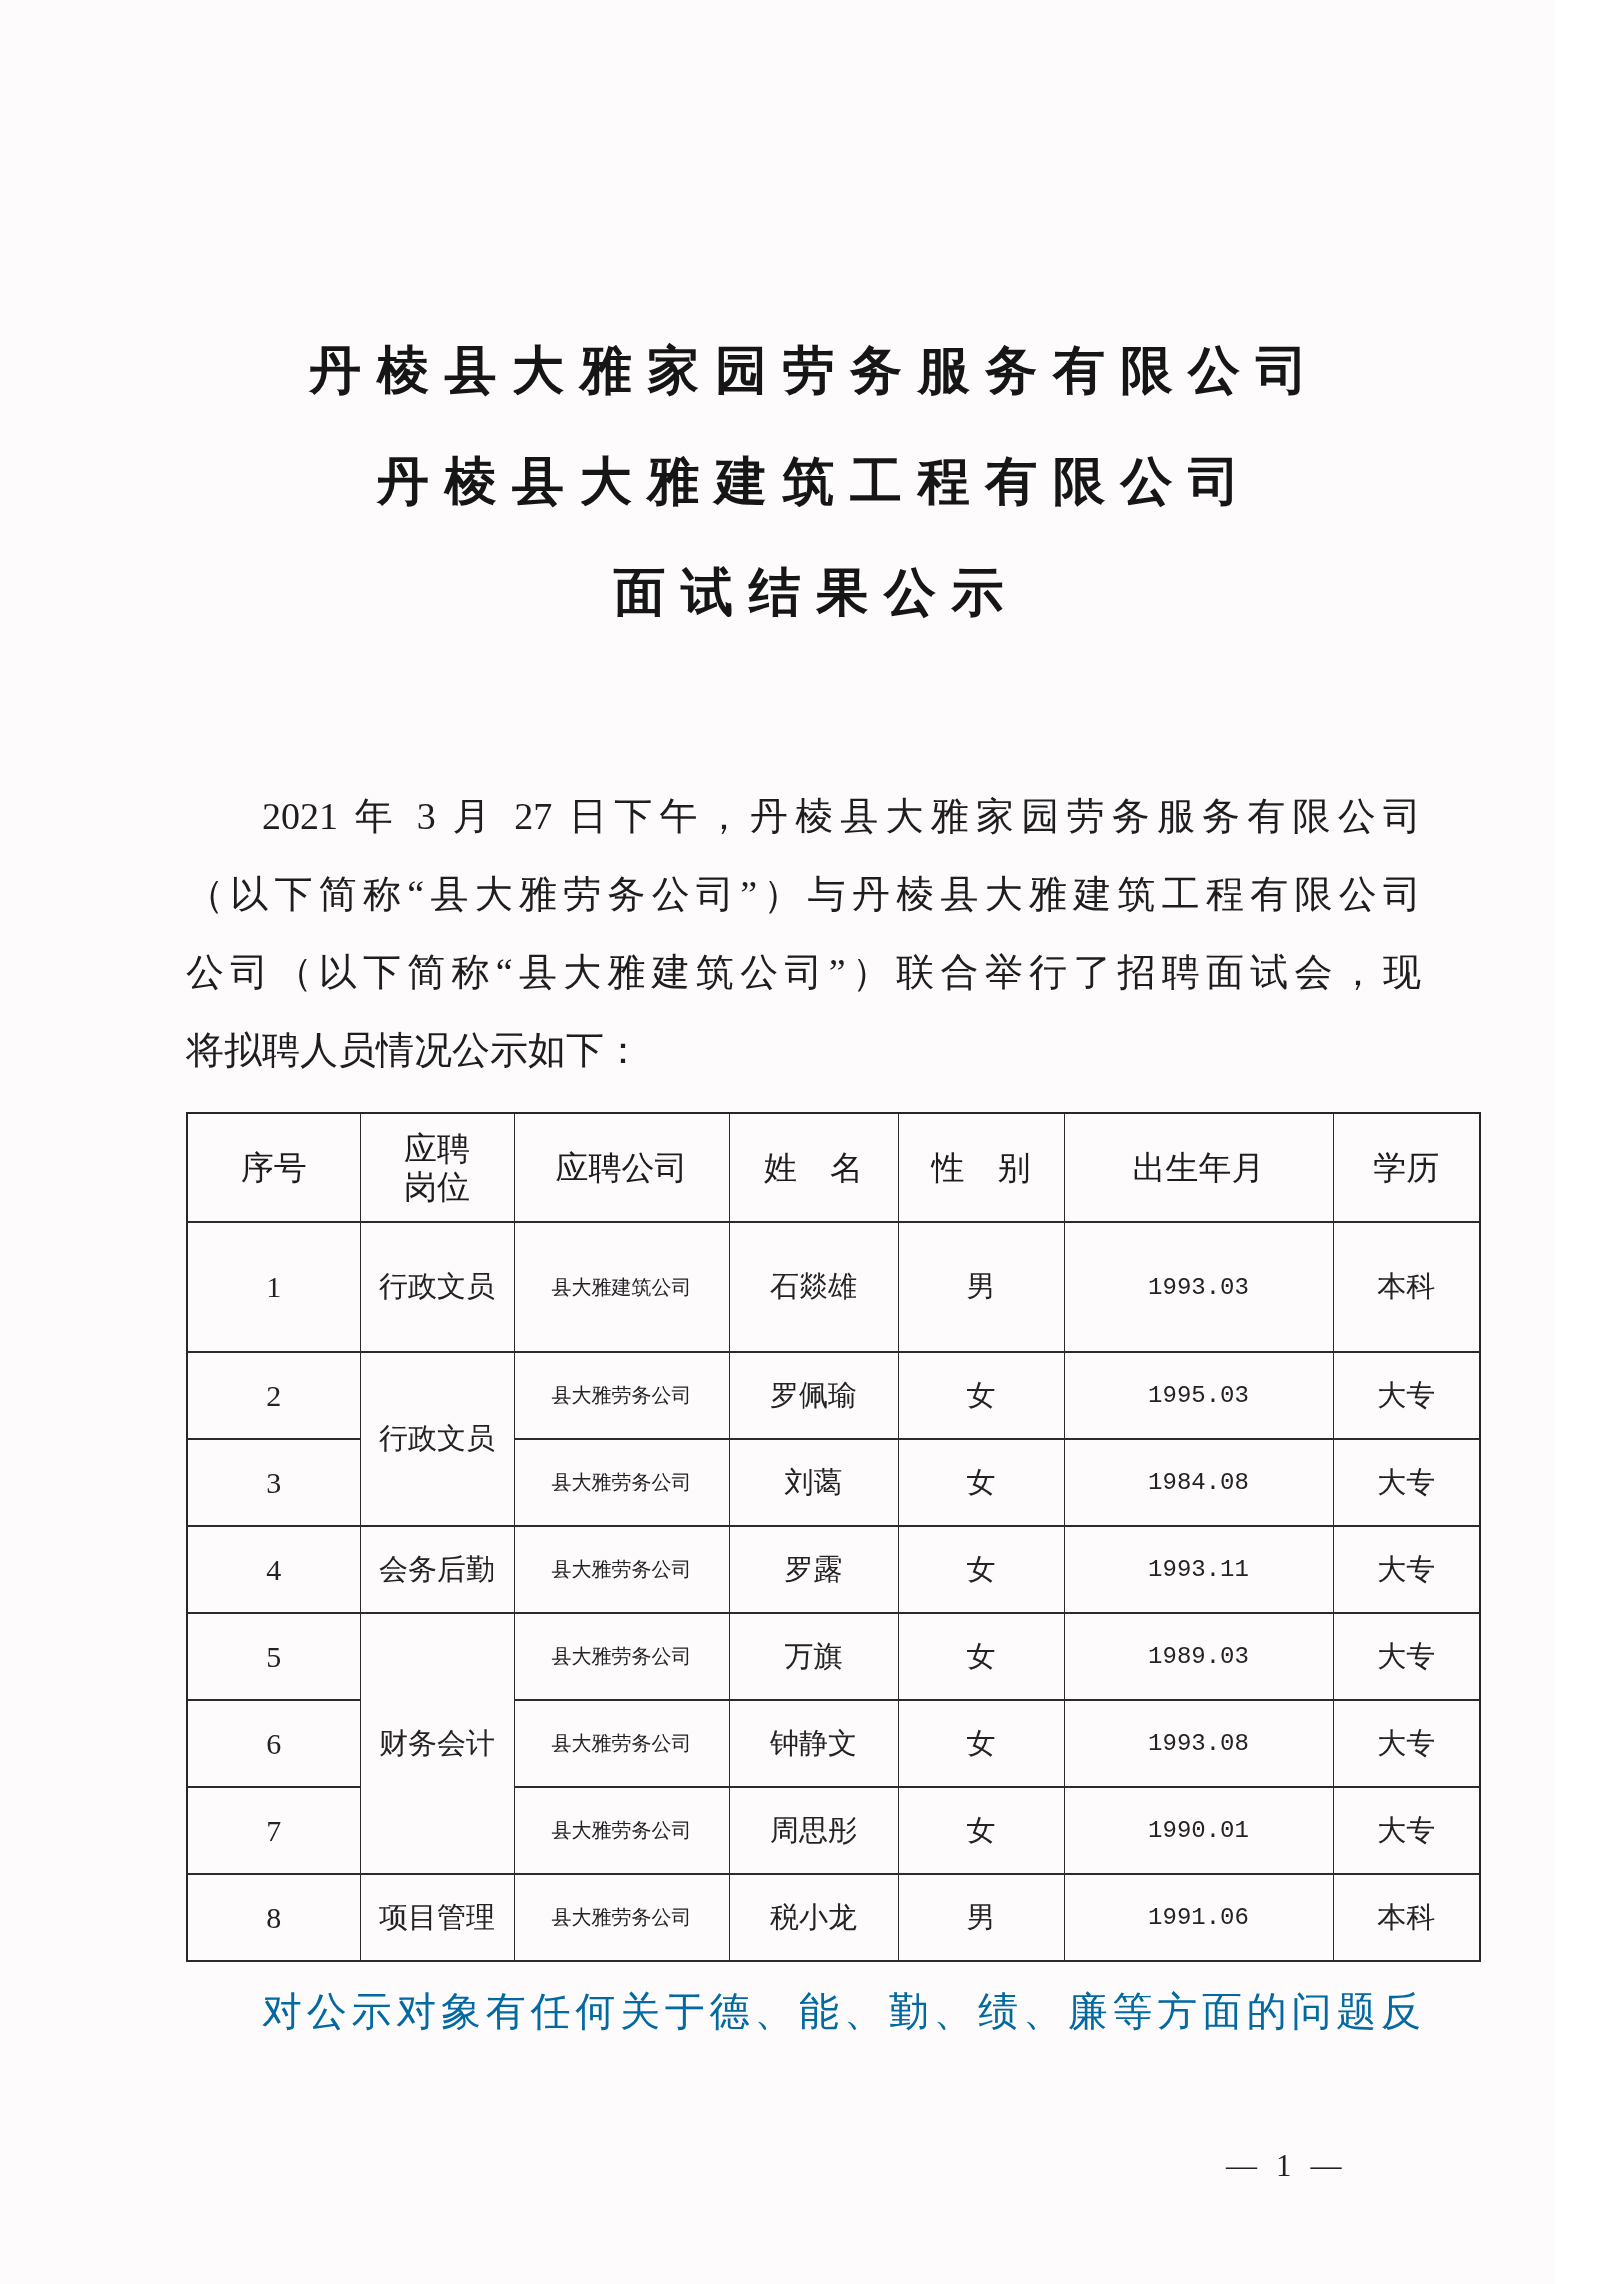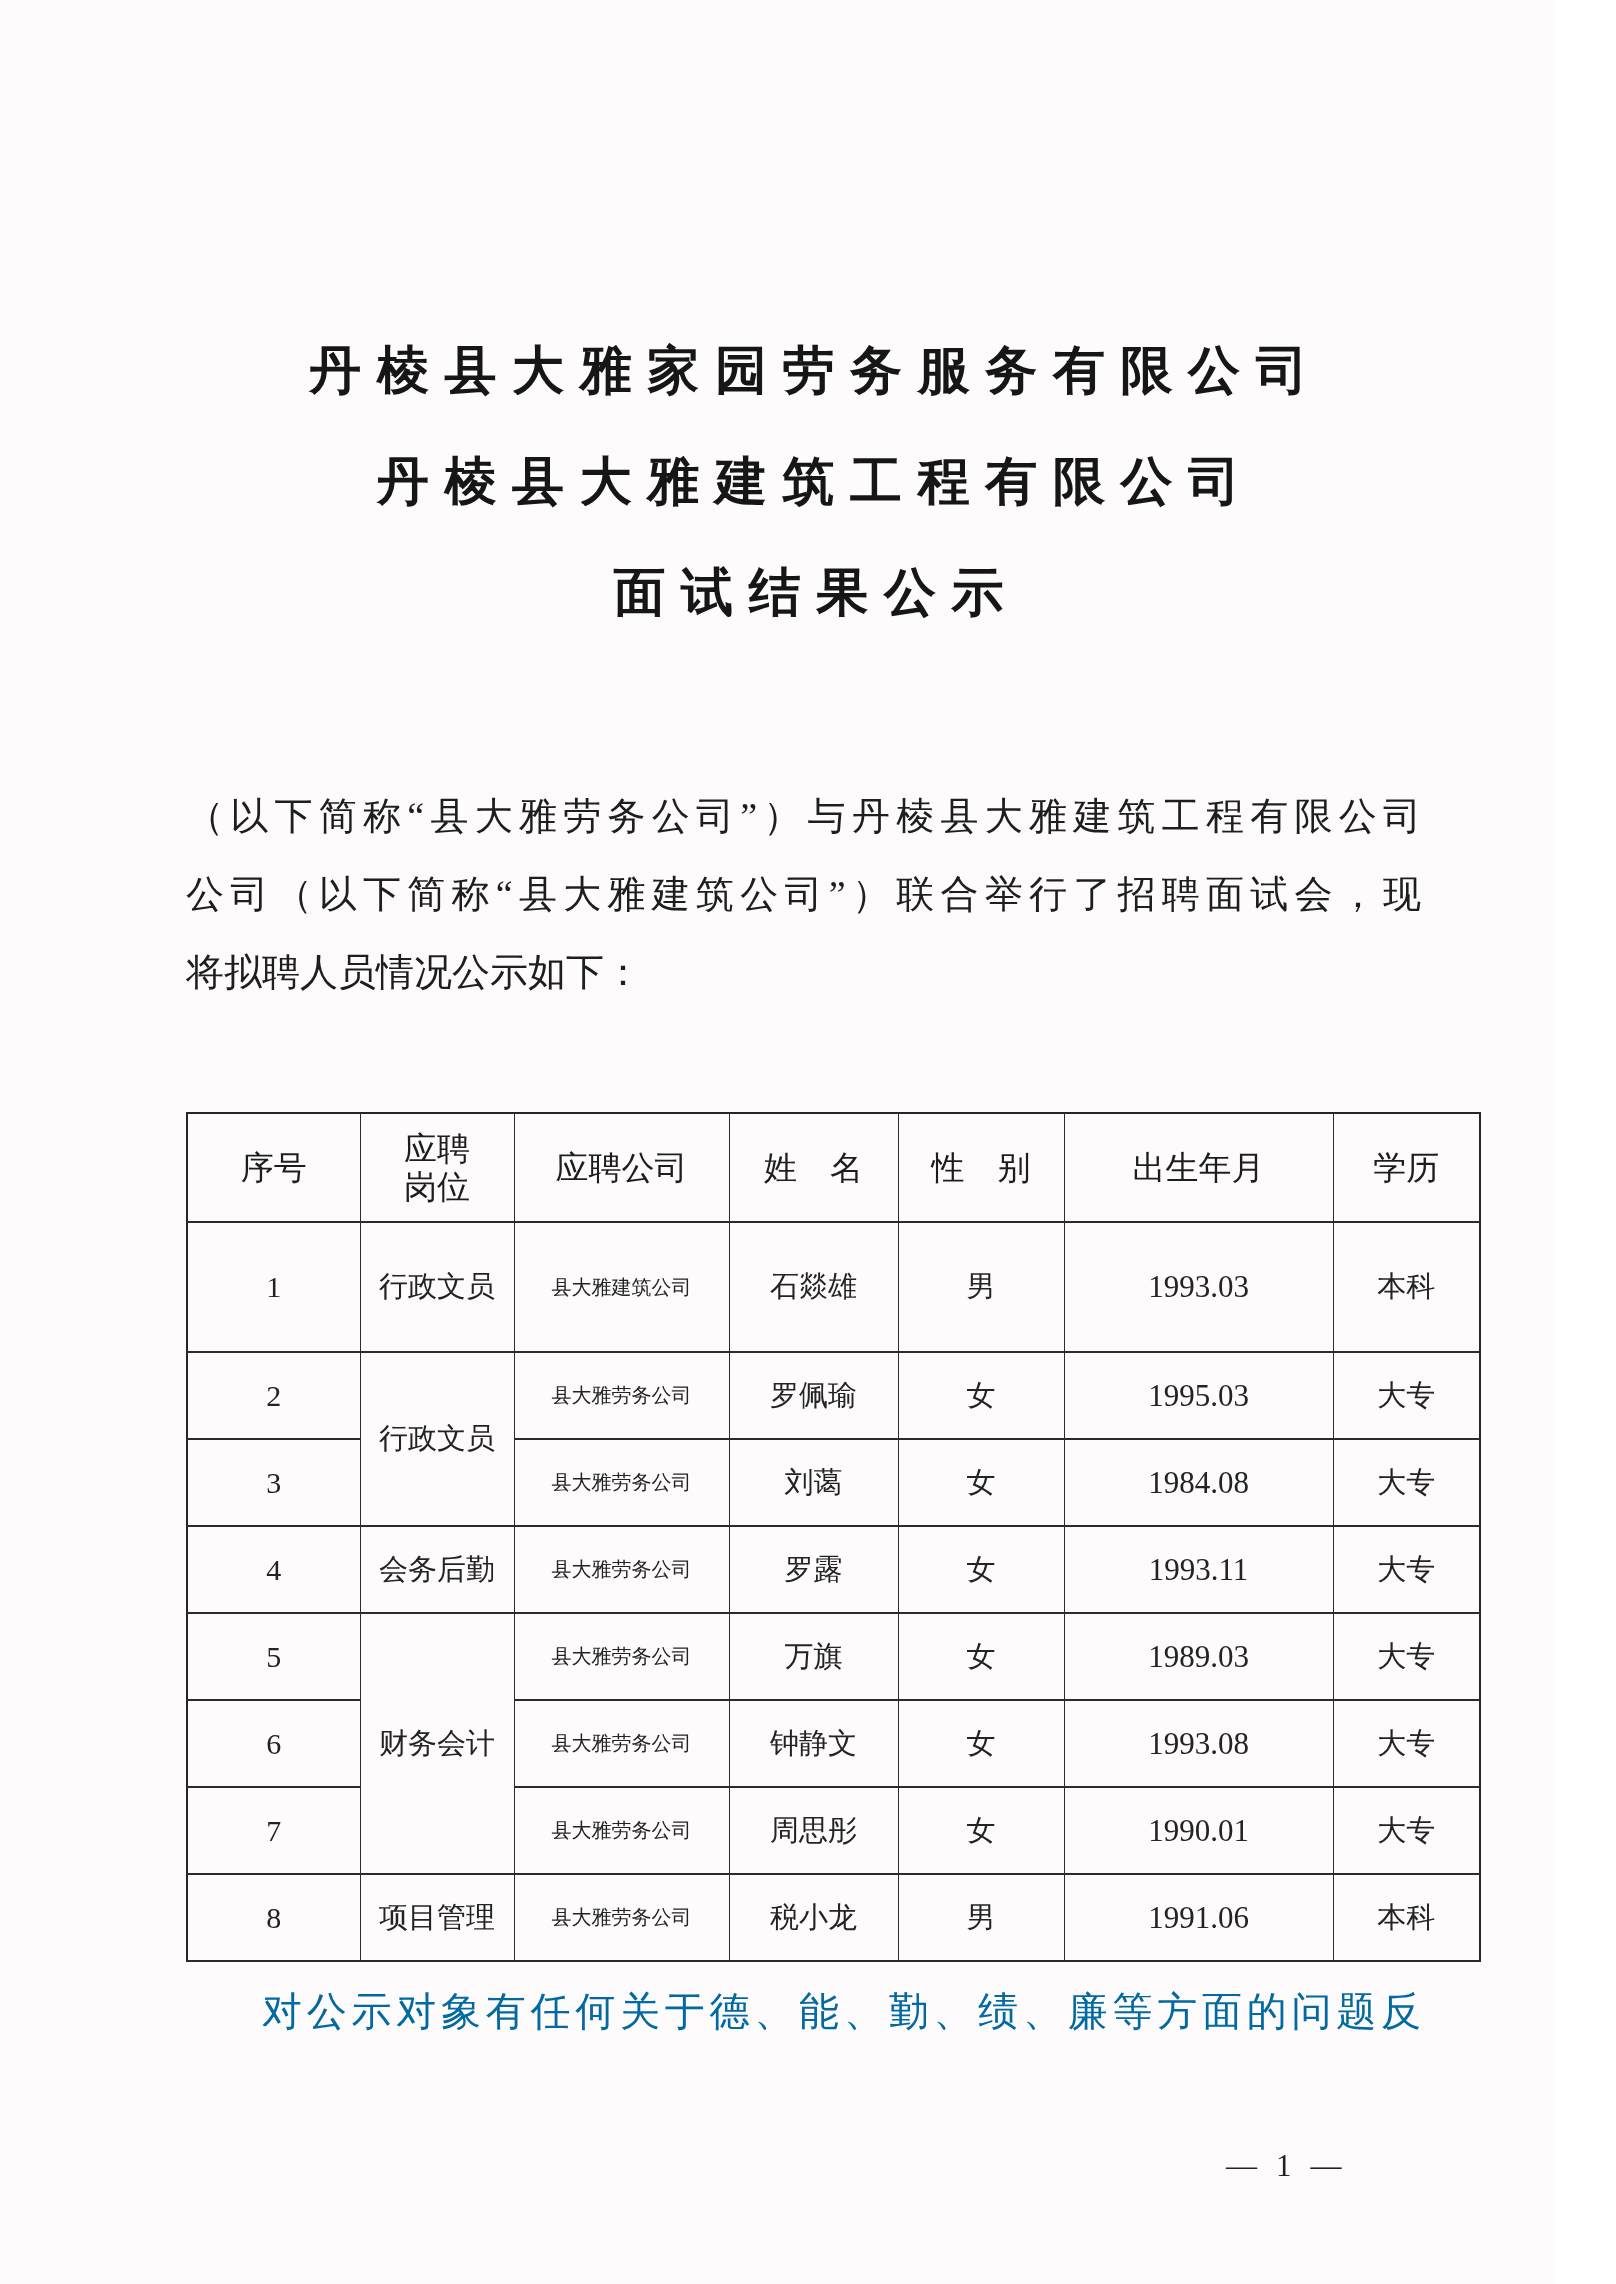--- a/index.html
+++ b/index.html
@@ -57,21 +57,21 @@
     font-size:33px;line-height:38px;white-space:pre-line;
     color:#1d1c1e;
   }
   tr.data-row{height:87px;}
   tr.data-row.tall{height:130px;}
   td.cell-no{font-size:30px;}
   td.cell-post{font-size:29px;}
   td.cell-company{font-size:20px;line-height:37px;padding:0 18px;}
   td.cell-name{font-size:29px;}
   td.cell-gender{font-size:29px;}
-  td.cell-birth{font-size:31px;font-family:Liberation Serif, serif;}
+  td.cell-birth{font-size:24px;font-family:Liberation Mono, monospace;}
   td.cell-degree{font-size:29px;}
   
   .closing-block{
     position:absolute;top:1979px;left:186px;width:1235px;
   }
   .closing-line{
     font-size:40px;line-height:72px;
     text-align:justify;text-align-last:justify;
     text-indent:76px;
     color:#0369a1;
@@ -89,20 +89,21 @@
 
 <div class="page">
 
   <div class="title-block">
     <div class="title-line">丹棱县大雅家园劳务服务有限公司</div>
     <div class="title-line">丹棱县大雅建筑工程有限公司</div>
     <div class="title-line">面试结果公示</div>
   </div>
 
   <div class="body-block">
+    <div class="p-line justified first">2021 年 3 月 27 日下午，丹棱县大雅家园劳务服务有限公司</div>
     <div class="p-line justified">（以下简称“县大雅劳务公司”）与丹棱县大雅建筑工程有限公司</div>
     <div class="p-line justified">公司（以下简称“县大雅建筑公司”）联合举行了招聘面试会，现</div>
     <div class="p-line last">将拟聘人员情况公示如下：</div>
   </div>
 
   <table class="results">
     <colgroup>
       <col style="width:173px">
         <col style="width:154px">
         <col style="width:215px">

